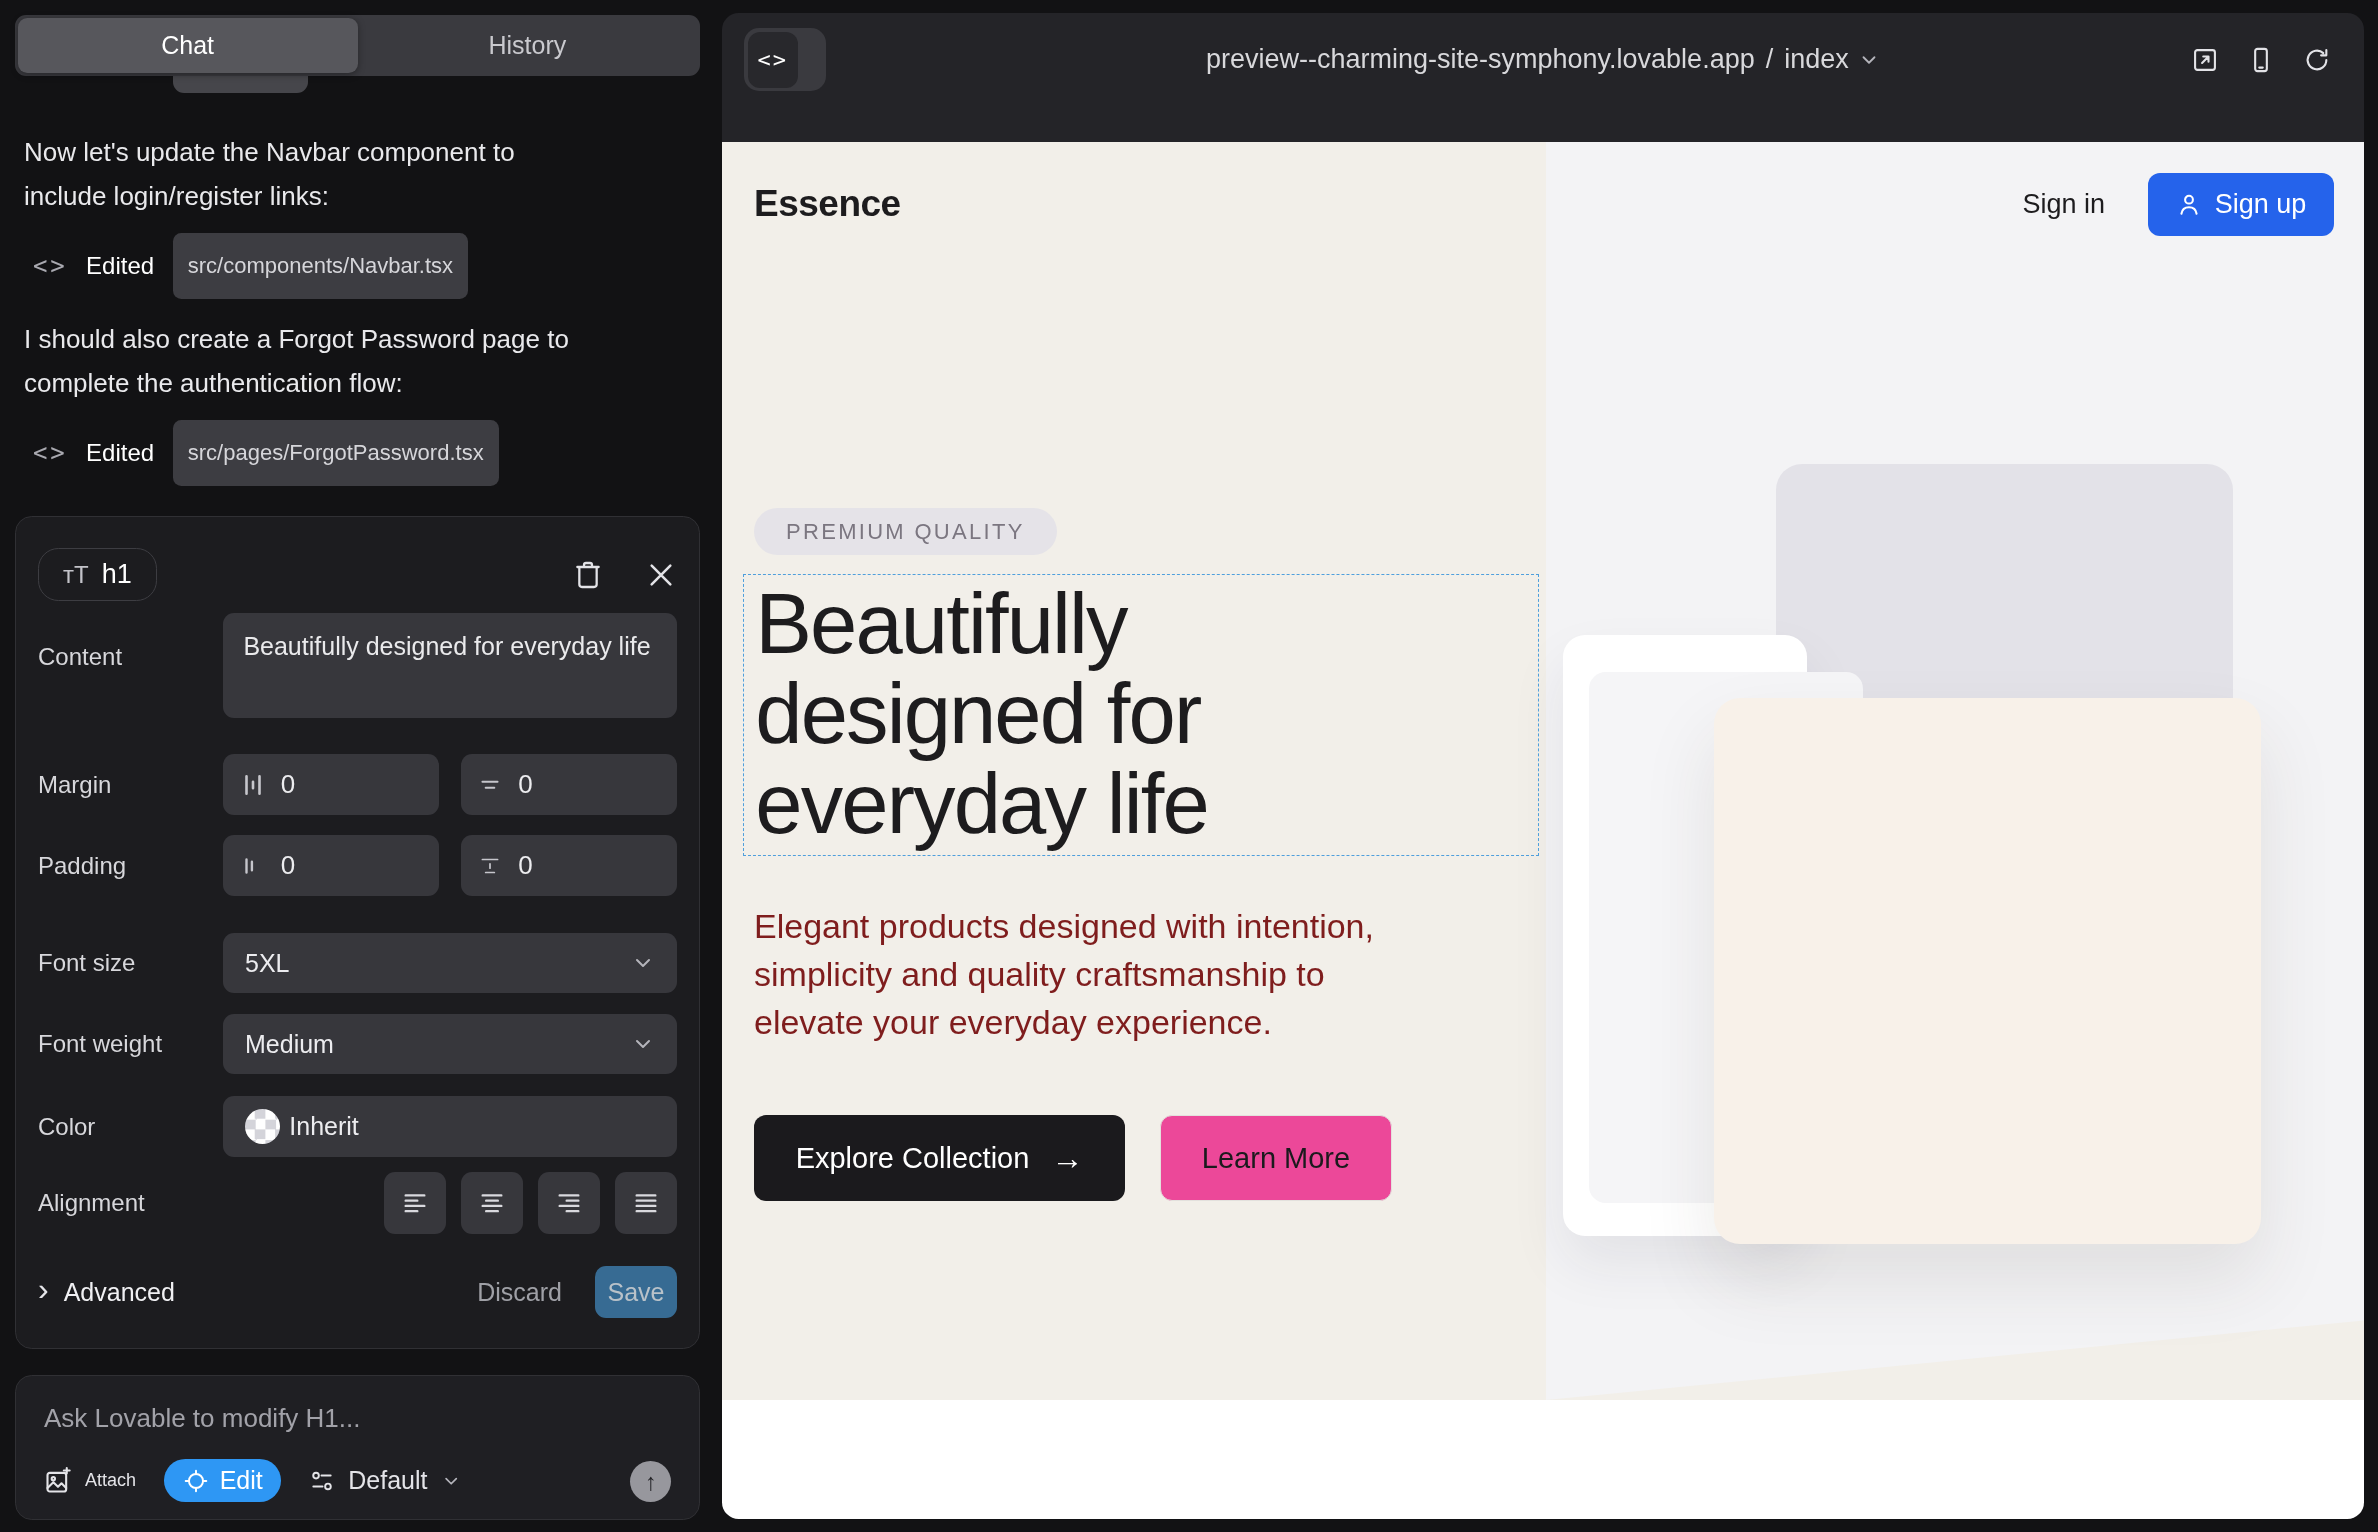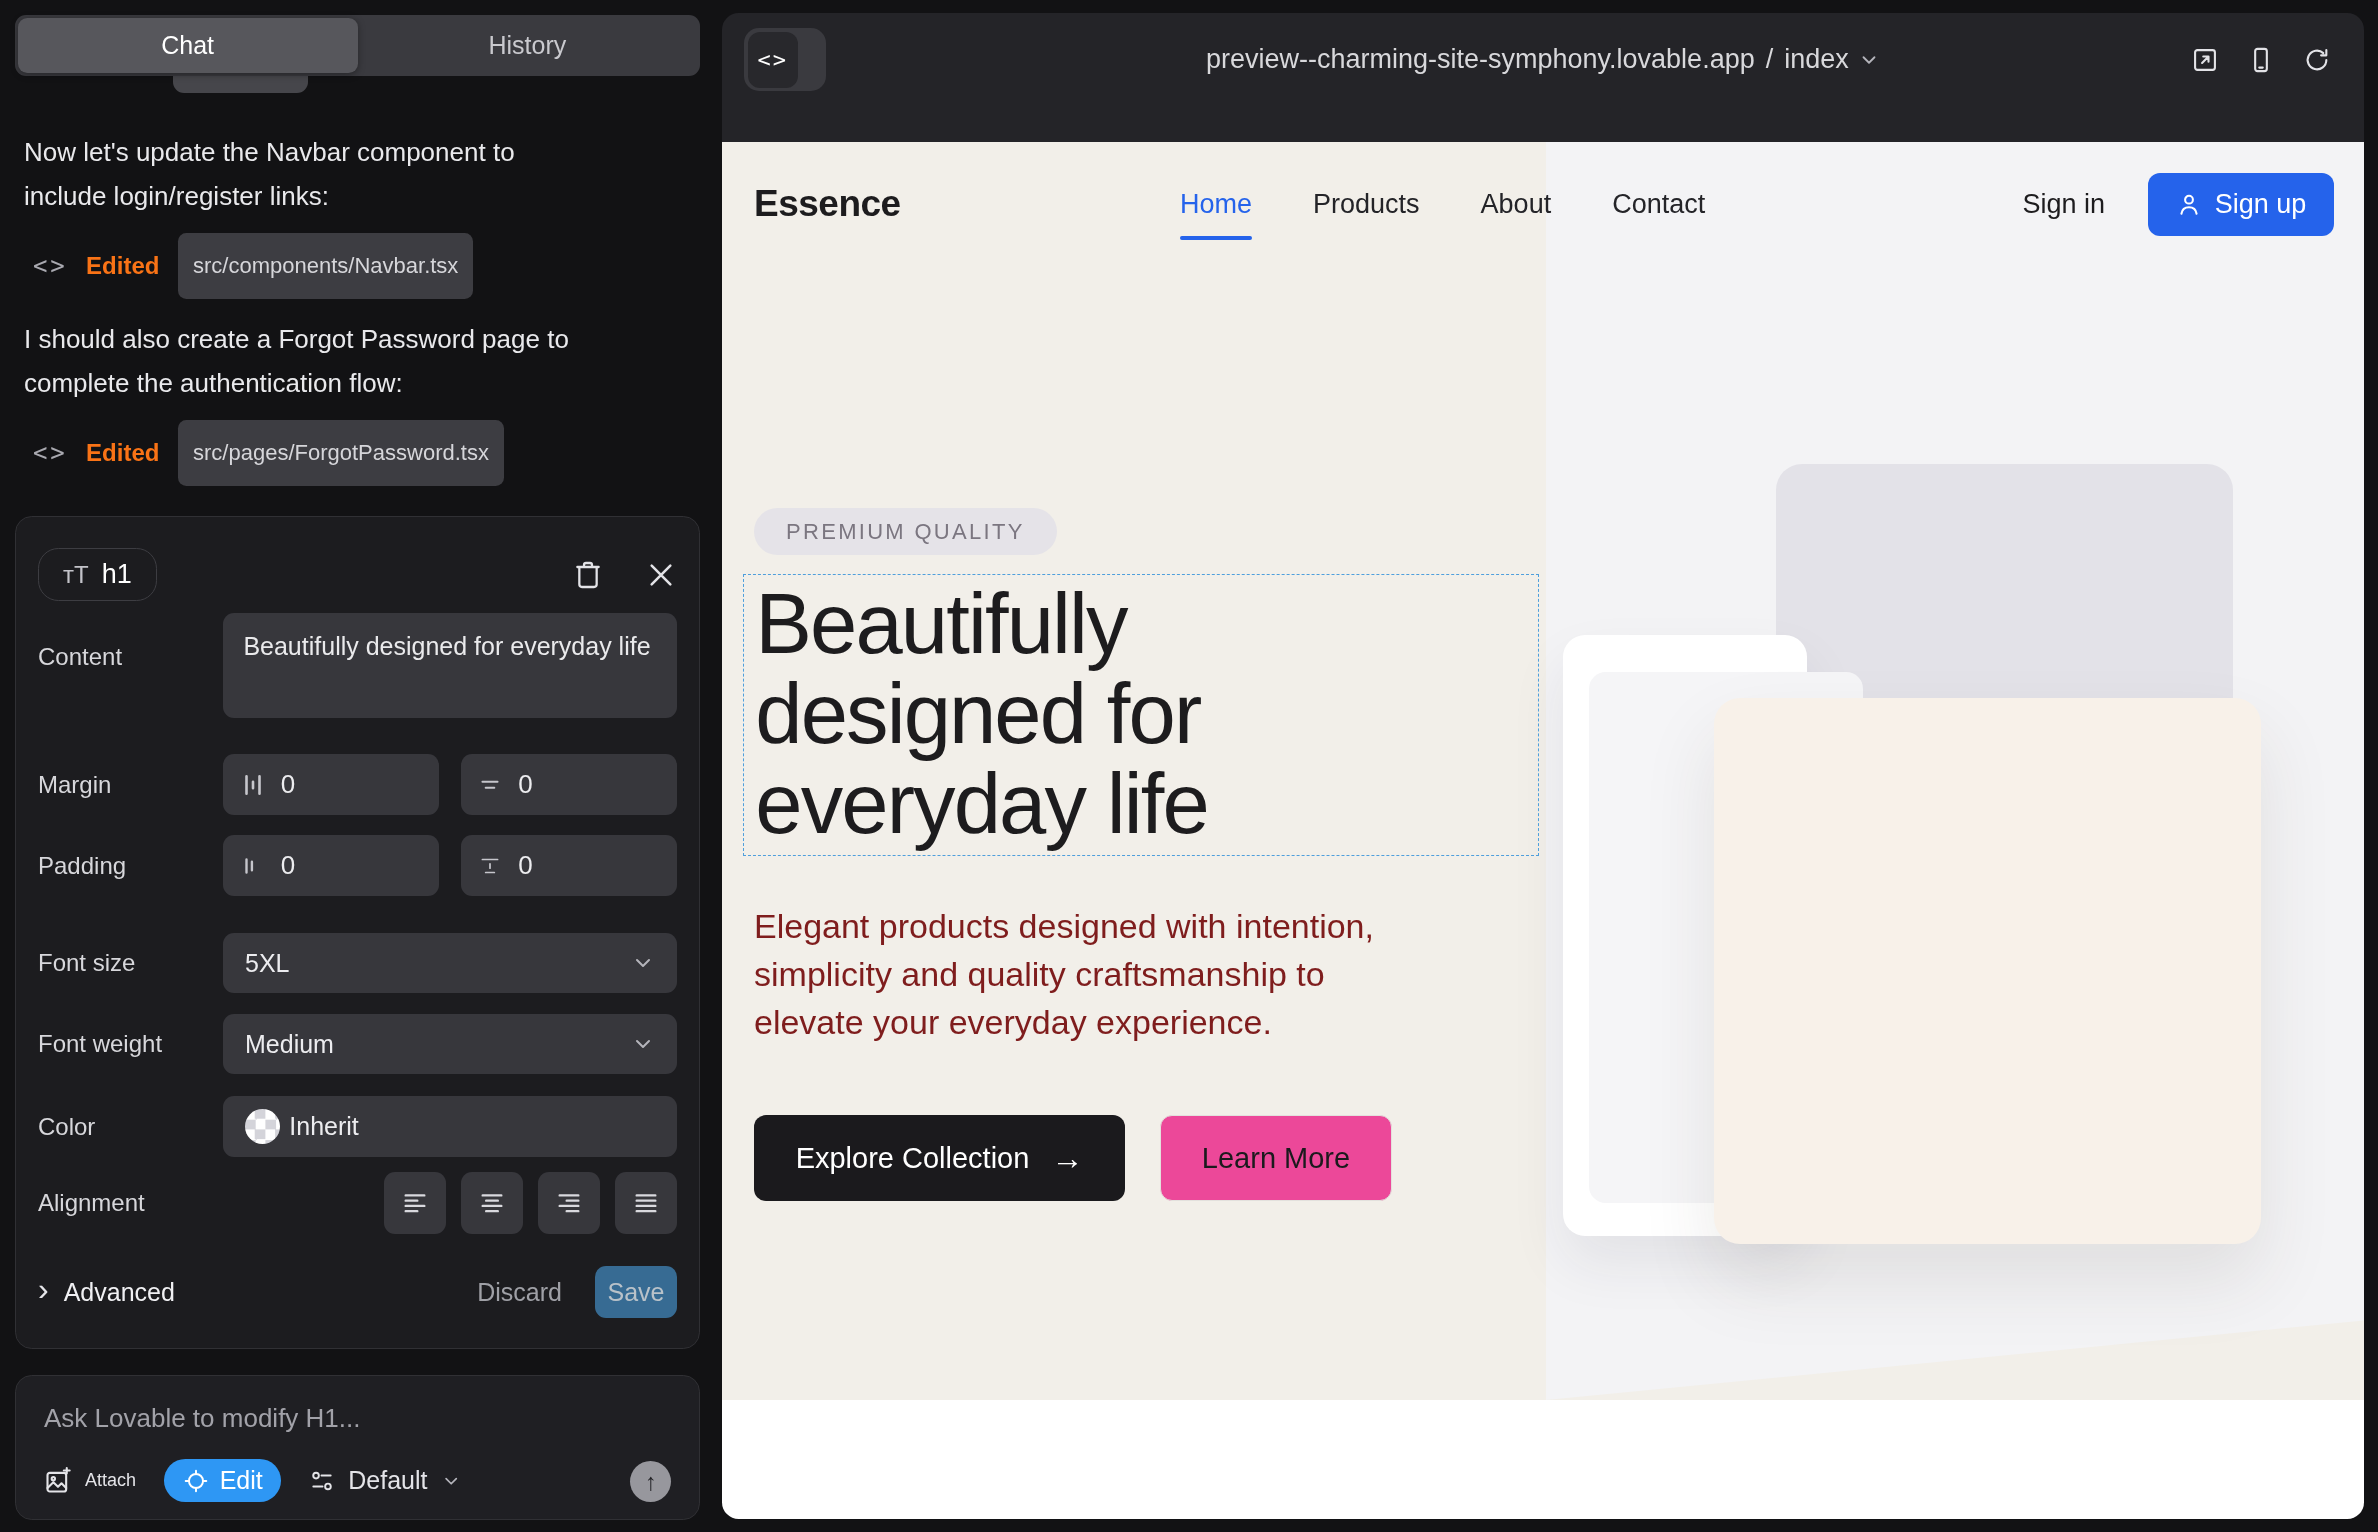--- a/index.html
+++ b/index.html
@@ -16,21 +16,21 @@
   .peek-pill { position:absolute; left:173px; top:65px; width:135px; height:28px; background:#46464b; border-radius:11px; z-index:1; }
 
   .msg { position:absolute; left:24px; width:663px; font-size:26px; line-height:44px; color:#e9e9ec; white-space:pre-line; }
   .msg.m1 { top:130px; }
   .msg.m2 { top:317px; }
 
   .edited-row { position:absolute; left:33px; display:flex; align-items:center; gap:18.6px; height:45px; }
   .edited-row.r1 { top:243px; }
   .edited-row.r2 { top:430px; }
   .code-ic { font-size:24px; letter-spacing:2.8px; color:#a9a9b0; font-family:"DejaVu Sans Mono", monospace; }
-  .edited-lb { font-size:24px; font-weight:bold; color:#f97316; }
+  .edited-lb { font-size:24px; font-weight:normal; color:#ffffff; }
   .file-pill { background:#3d3d42; color:#d6d6da; font-size:22px; padding:20px 15px; border-radius:8.3px; cursor:pointer; }
 
   
   .editor { position:absolute; left:15px; top:516px; width:685px; height:833px; background:#1c1c1f; border:0.9px solid #303034; border-radius:16.7px; z-index:2; }
   .ed-head { position:absolute; left:22px; right:22px; top:28px; height:59px; display:flex; align-items:center; justify-content:space-between; }
   .tag-pill { display:flex; align-items:center; gap:13px; height:53px; padding:0 24px; border:0.9px solid #3d3d42; border-radius:20.4px; }
   .type-ic { font-size:24px; color:#c3c3c9; }
   .tag-nm { font-size:27px; color:#ffffff; }
   .head-ics { display:flex; align-items:center; gap:41px; }
   .icon-btn { width:32px; height:32px; color:#e3e3e7; cursor:pointer; }
@@ -371,26 +371,20 @@
       </div>
 
       <div class="card-gray"></div>
       <div class="card-white">
           <div class="inner"></div>
         </div>
       <div class="card-cream"></div>
 
       <nav class="site-nav">
         <span class="logo">Essence</span>
-        <span class="nav-links">
-          <span class="nav-link active">Home</span>
-          <span class="nav-link">Products</span>
-          <span class="nav-link">About</span>
-          <span class="nav-link">Contact</span>
-        </span>
         <span class="nav-auth">
           <span class="signin">Sign in</span>
           <span class="signup">
             <svg viewBox="0 0 24 24" fill="none" stroke="currentColor" stroke-width="1.9" stroke-linecap="round" stroke-linejoin="round">
                 <circle cx="12" cy="8" r="3.6"></circle>
                 <path d="M5 21c.6-4 3.4-6 7-6s6.4 2 7 6"></path>
               </svg>
             <span>Sign up</span>
           </span>
         </span>

